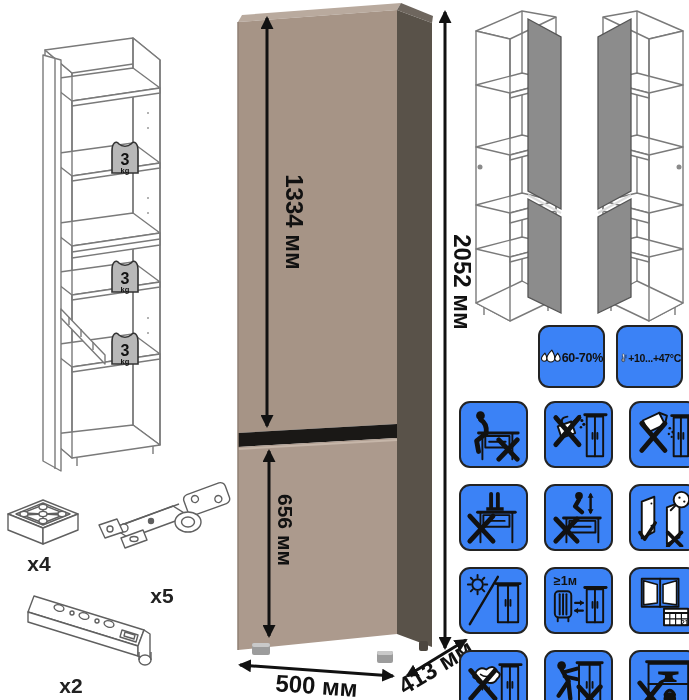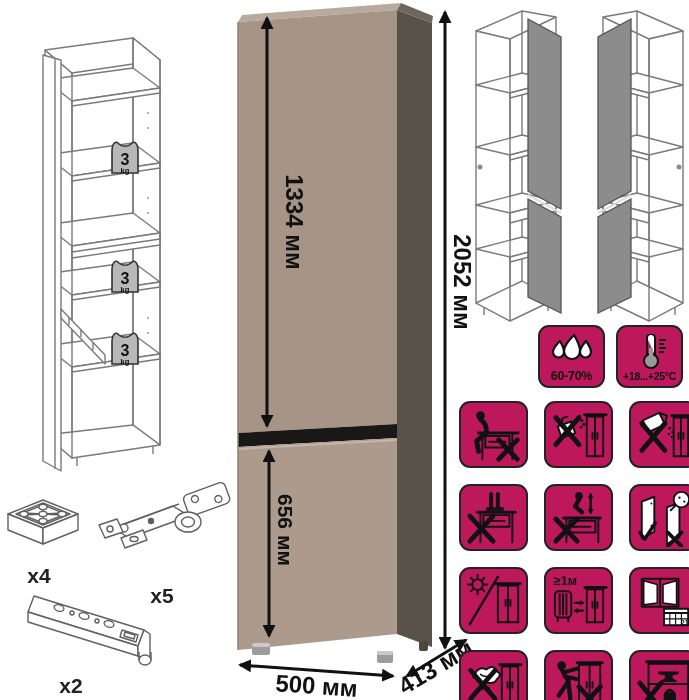--- a/index.html
+++ b/index.html
@@ -5,22 +5,22 @@
   html,body{margin:0;padding:0;background:#fff;}
   .stage{position:relative;width:689px;height:700px;background:#fff;overflow:hidden;
          font-family:"Liberation Sans",sans-serif;}
   svg{display:block;}
   svg text{font-family:"Liberation Sans",sans-serif;}
   .abs{position:absolute;}
   
   .crow{position:absolute;left:538px;top:325px;display:flex;gap:11px;}
   .wgrid{position:absolute;left:459px;top:401px;display:grid;
          grid-template-columns:repeat(3,69px);grid-auto-rows:67px;gap:16px;}
-  .ibox{border:2.5px solid #232323;border-radius:11px;background:#be185d;
-        display:flex;flex-direction:column;align-items:center;justify-content:center;
+  .ibox{border:2.5px solid #232323;border-radius:11px;background:#3b82f6;
+        display:flex;flex-direction:row;align-items:center;justify-content:center;
         box-sizing:border-box;}
   .cbox{width:67px;height:63px;padding-top:2px;}
   .cbox .clabel{font-weight:bold;font-size:12.5px;color:#111;line-height:1;margin-top:1px;
         letter-spacing:-0.3px;white-space:nowrap;}
   .cbox.temp .clabel{font-size:10.5px;}
   .hw-label{position:absolute;font-weight:bold;font-size:21px;color:#222;
             width:46px;text-align:center;}
 </style>
 </head>
 <body>
@@ -181,21 +181,21 @@
           <path d="M19 4 a4 4 0 0 1 8 0 L27 21" fill="#fff"></path>
           <path d="M19 4 L19 21"></path>
           <circle cx="23" cy="27" r="7" fill="#9a9a9a"></circle>
           <line x1="31" y1="6" x2="38" y2="6"></line>
             <line x1="31" y1="10" x2="36" y2="10"></line>
           <line x1="31" y1="14" x2="38" y2="14"></line>
             <line x1="31" y1="18" x2="36" y2="18"></line>
         </g>
         <rect x="21" y="14" width="4" height="10" fill="#9a9a9a"></rect>
       </svg>
-      <div class="clabel">+18...+25°C</div>
+      <div class="clabel">+10...+47°C</div>
     </div>
   </div>
 
   <div class="wgrid">
 
     <div class="ibox">
       <svg width="58" height="58" viewBox="0 0 60 60">
         <g stroke="#111" stroke-width="2" fill="none" stroke-linecap="round" stroke-linejoin="round">
           <circle cx="16" cy="10" r="4.5" fill="#111" stroke="none"></circle>
           <path d="M16 14 Q23 18 22 28" stroke-width="5"></path>
@@ -422,21 +422,21 @@
       <line x1="22" y1="27" x2="60" y2="29"></line>
         <line x1="60" y1="27" x2="22" y2="29"></line>
       <line x1="41" y1="21" x2="41" y2="35"></line>
       <ellipse cx="22" cy="28" rx="4" ry="2.6"></ellipse>
       <ellipse cx="60" cy="28" rx="4" ry="2.6"></ellipse>
       <ellipse cx="41" cy="21" rx="4" ry="2.6"></ellipse>
       <ellipse cx="41" cy="35" rx="4" ry="2.6"></ellipse>
       <ellipse cx="41" cy="28" rx="4" ry="2.6"></ellipse>
     </g>
   </svg>
-  <div class="hw-label" style="left:16px;top:564px">x4</div>
+  <div class="hw-label" style="left:16px;top:552px">x4</div>
 
   <svg class="abs" style="left:93px;top:478px" width="140" height="80" viewBox="0 0 140 80">
     <g fill="#fff" stroke="#606060" stroke-width="1.4" stroke-linejoin="round">
       <g transform="rotate(-20 114 22)">
         <rect x="92" y="10" width="44" height="22" rx="5"></rect>
         <circle cx="103" cy="17" r="3.5"></circle>
         <circle cx="125" cy="25" r="3.5"></circle>
       </g>
       <polygon points="20,50 80,28 96,38 36,60"></polygon>
       <line x1="26" y1="48" x2="86" y2="26"></line>

